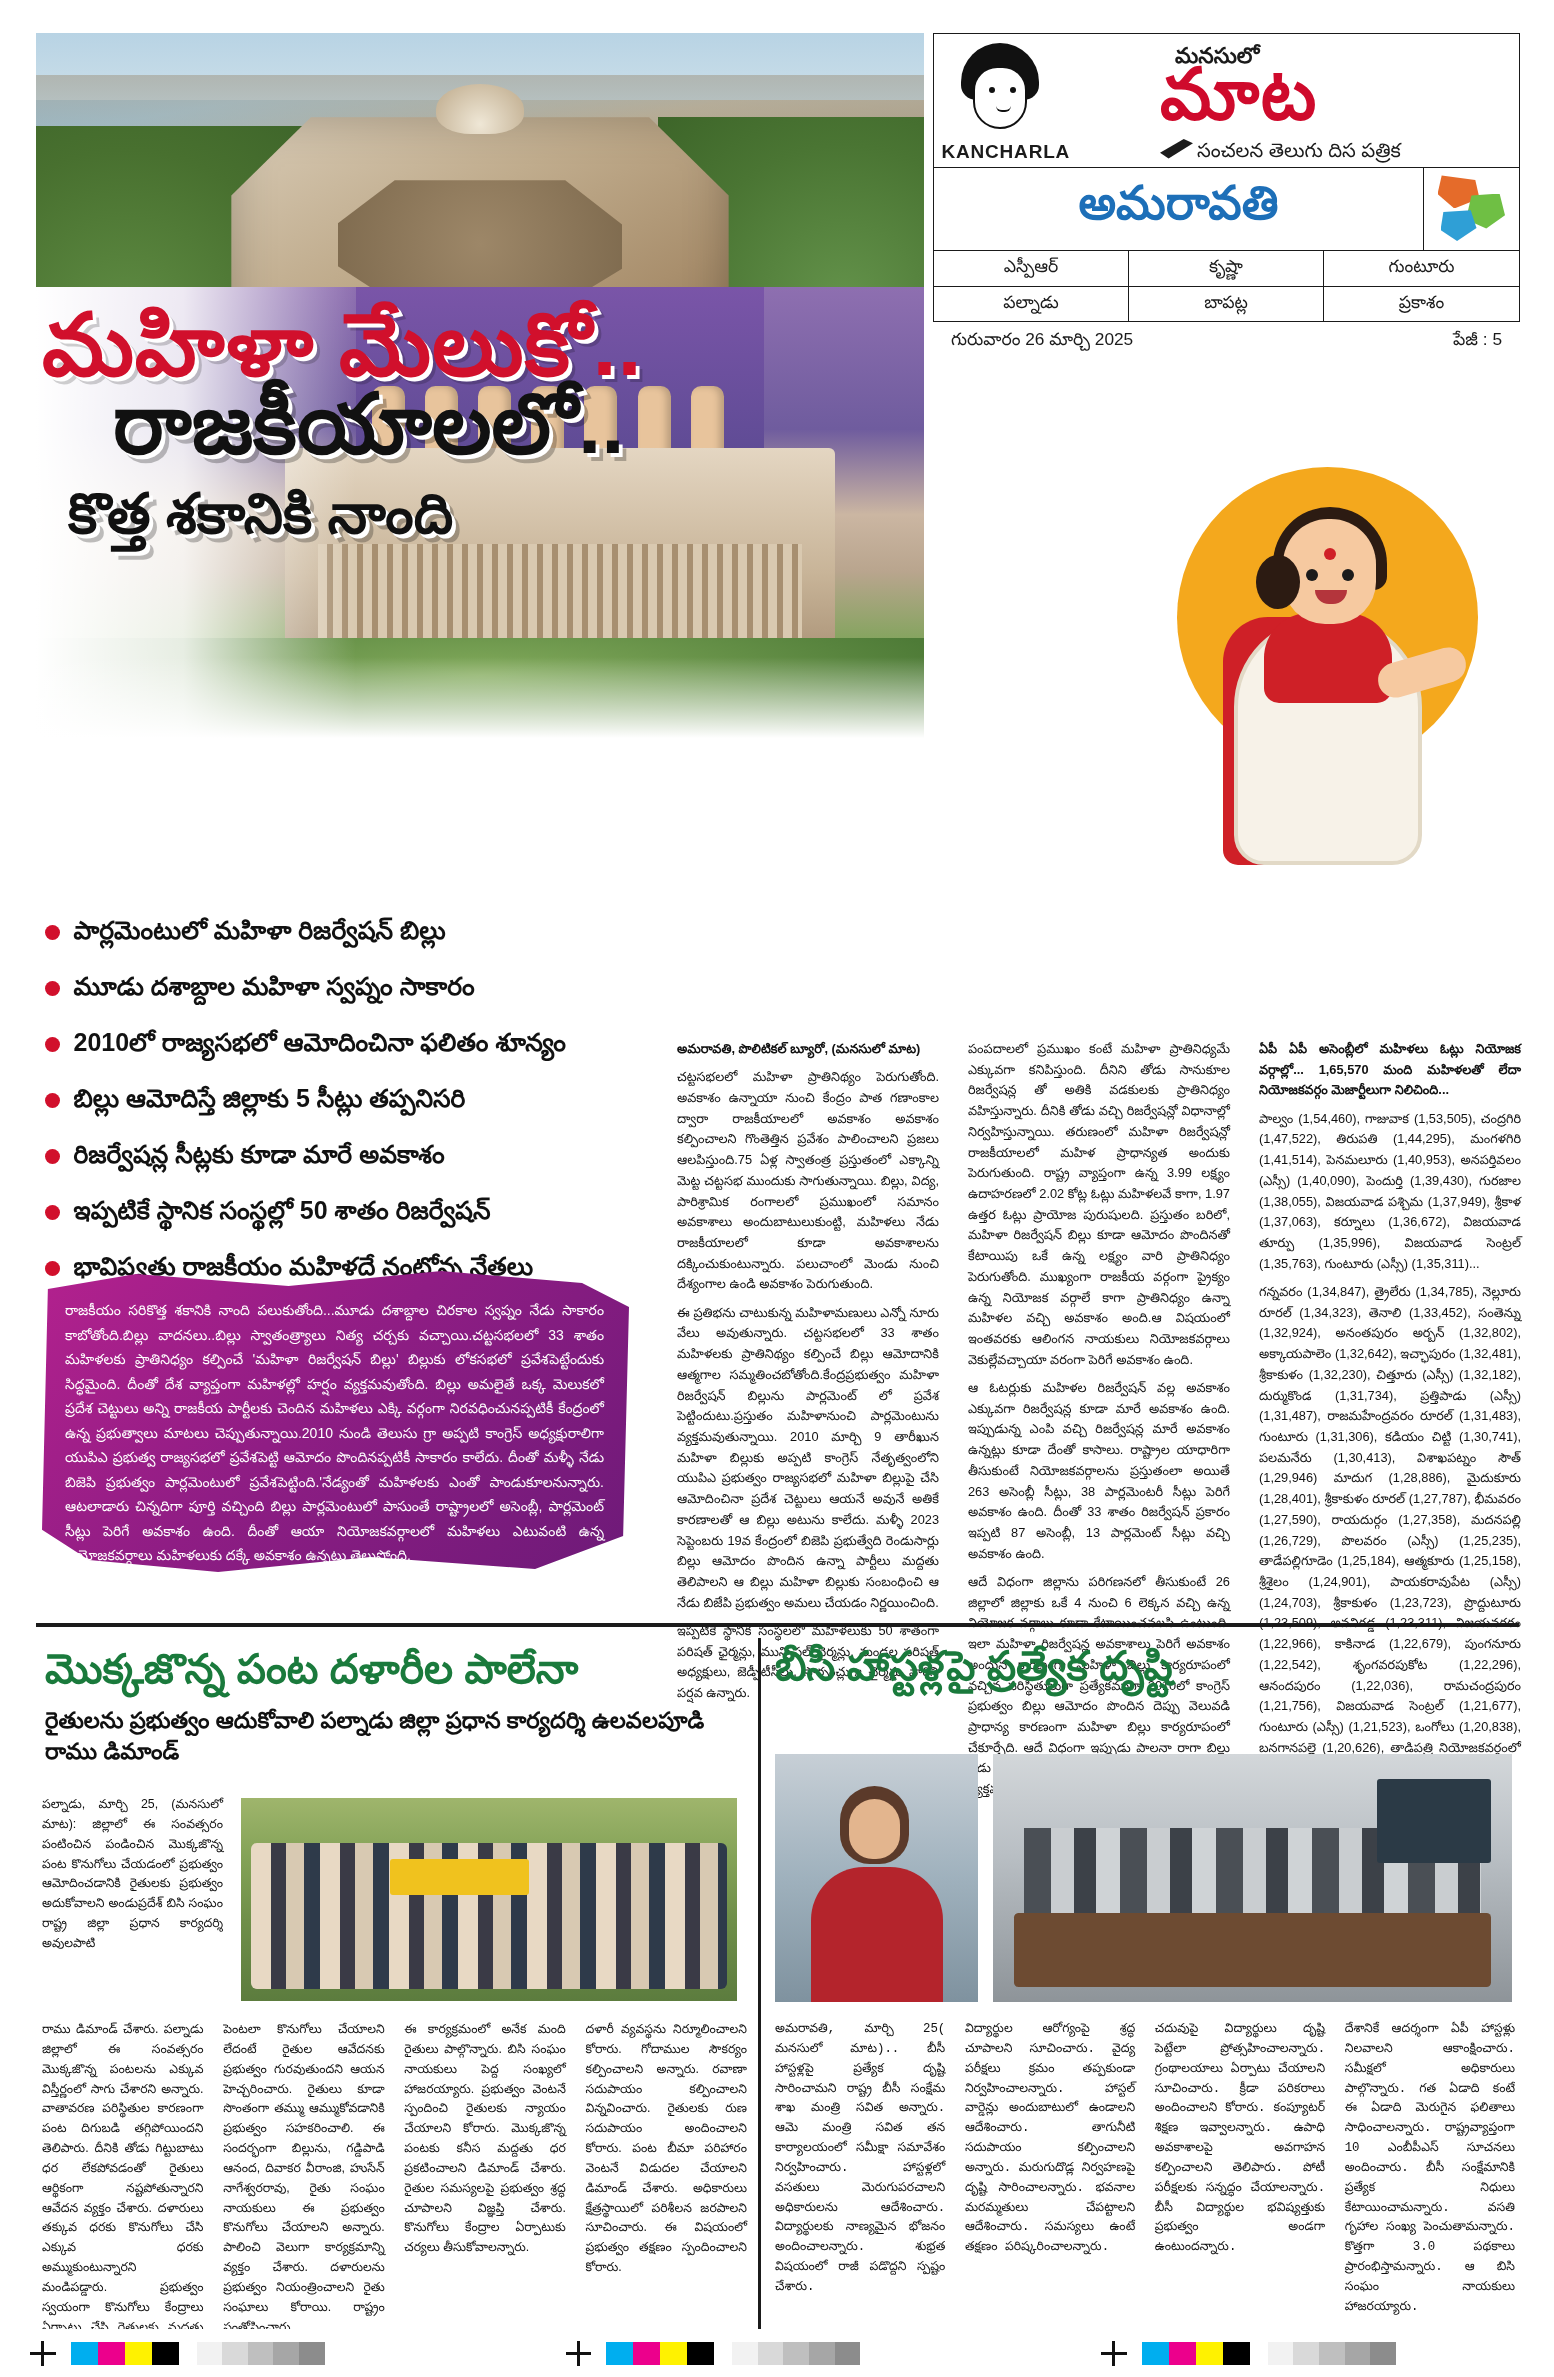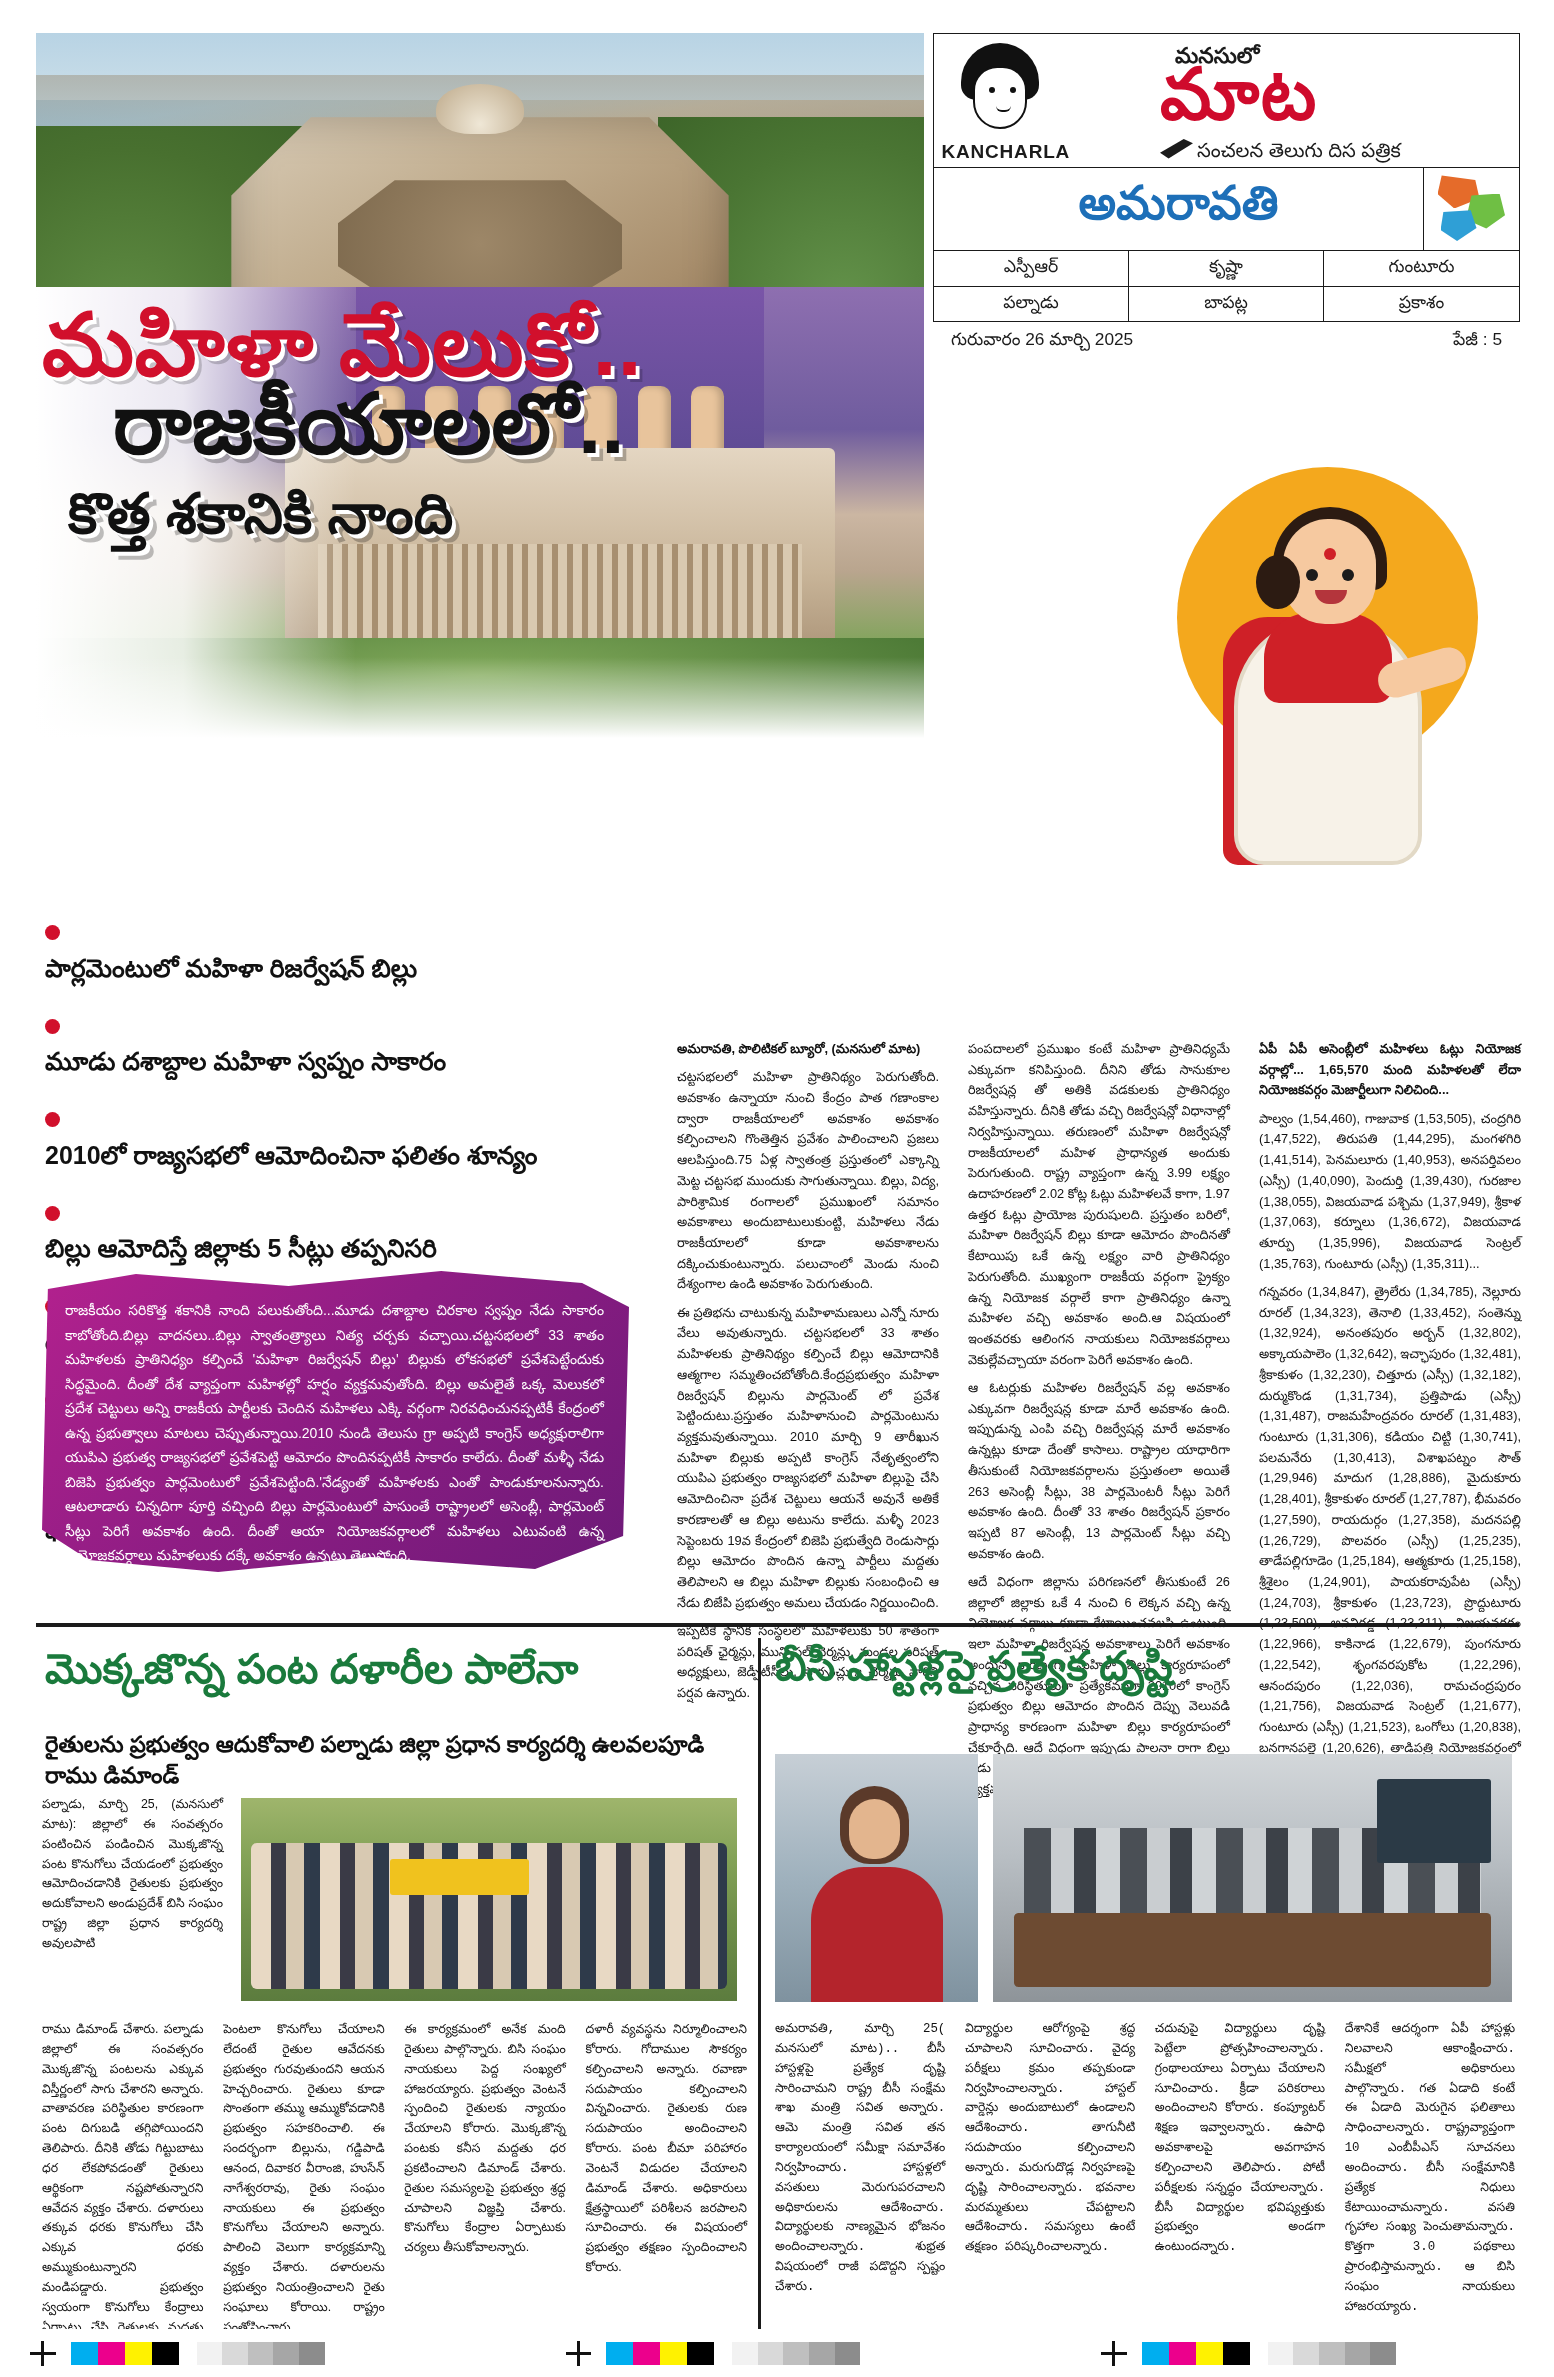--- a/index.html
+++ b/index.html
@@ -241,21 +241,20 @@
     transform: rotate(-16deg);
   }
 
   
   .bullets {
     position:absolute; left: 45px; top: 916px; width: 617px;
   }
   .bullets li {
     list-style: none; display:flex; align-items:flex-start; gap: 13.5px;
     margin-bottom: 21px;
-    flex-direction: column;
   }
   .bullets .dot {
     width: 15px; height: 15px; background:#d1102c; border-radius:50%; margin-top: 9px; flex:0 0 auto;
   }
   .bullets .txt { font-size: 25px; color:#121212; font-weight: 600; }
 
   
   .brush {
     position:absolute; left: 42px; top: 1271px; width: 587px; height: 301px;
     background: linear-gradient(135deg,#b3218e 0%, #8f1d84 45%, #6d1a78 100%);
@@ -283,21 +282,21 @@
     position:absolute; left: 758px; top: 1638px; width: 3px; height: 692px; background:#1b1b1b;
   }
 
   
   .bl-head {
     position:absolute; left: 45px; top: 1646px; width: 699px;
     font-size: 41px; font-weight: bold; color:#1a7a3c;
   }
   .bl-sub {
     position:absolute; left: 45px; top: 1706px; width: 692px;
-    font-size: 22.6px; font-weight: bold; color:#111; line-height: 1.35; margin-top: 24px;
+    font-size: 22.6px; font-weight: bold; color:#111; line-height: 1.35;
   }
   .bl-photo {
     position:absolute; left: 241px; top: 1798px; width: 496px; height: 203px;
     background: linear-gradient(180deg,#9fb56c 0%, #83a257 30%, #6f8f49 60%, #5c7c3e 100%);
     overflow:hidden;
   }
   .bl-photo .crowd {
     position:absolute; left:2%; bottom: 6%; width: 96%; height: 72%;
     background: repeating-linear-gradient(90deg, #e8d9c4 0 19.6px, #3a3a46 19.6px 35px, #d8c9b2 35px 53px, #2e3a4a 53px 69px);
     border-radius: 6px;

